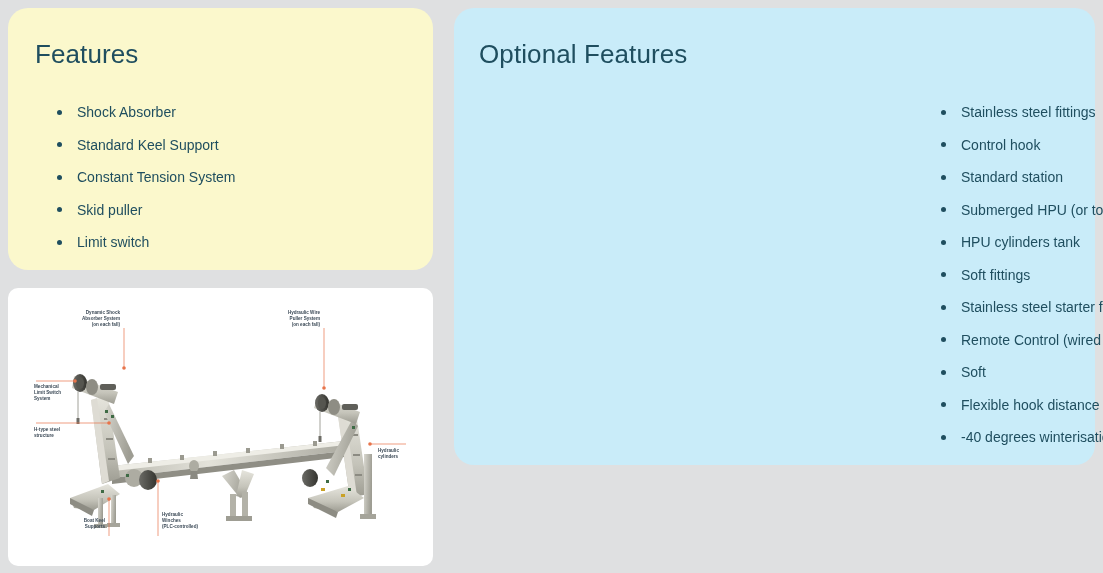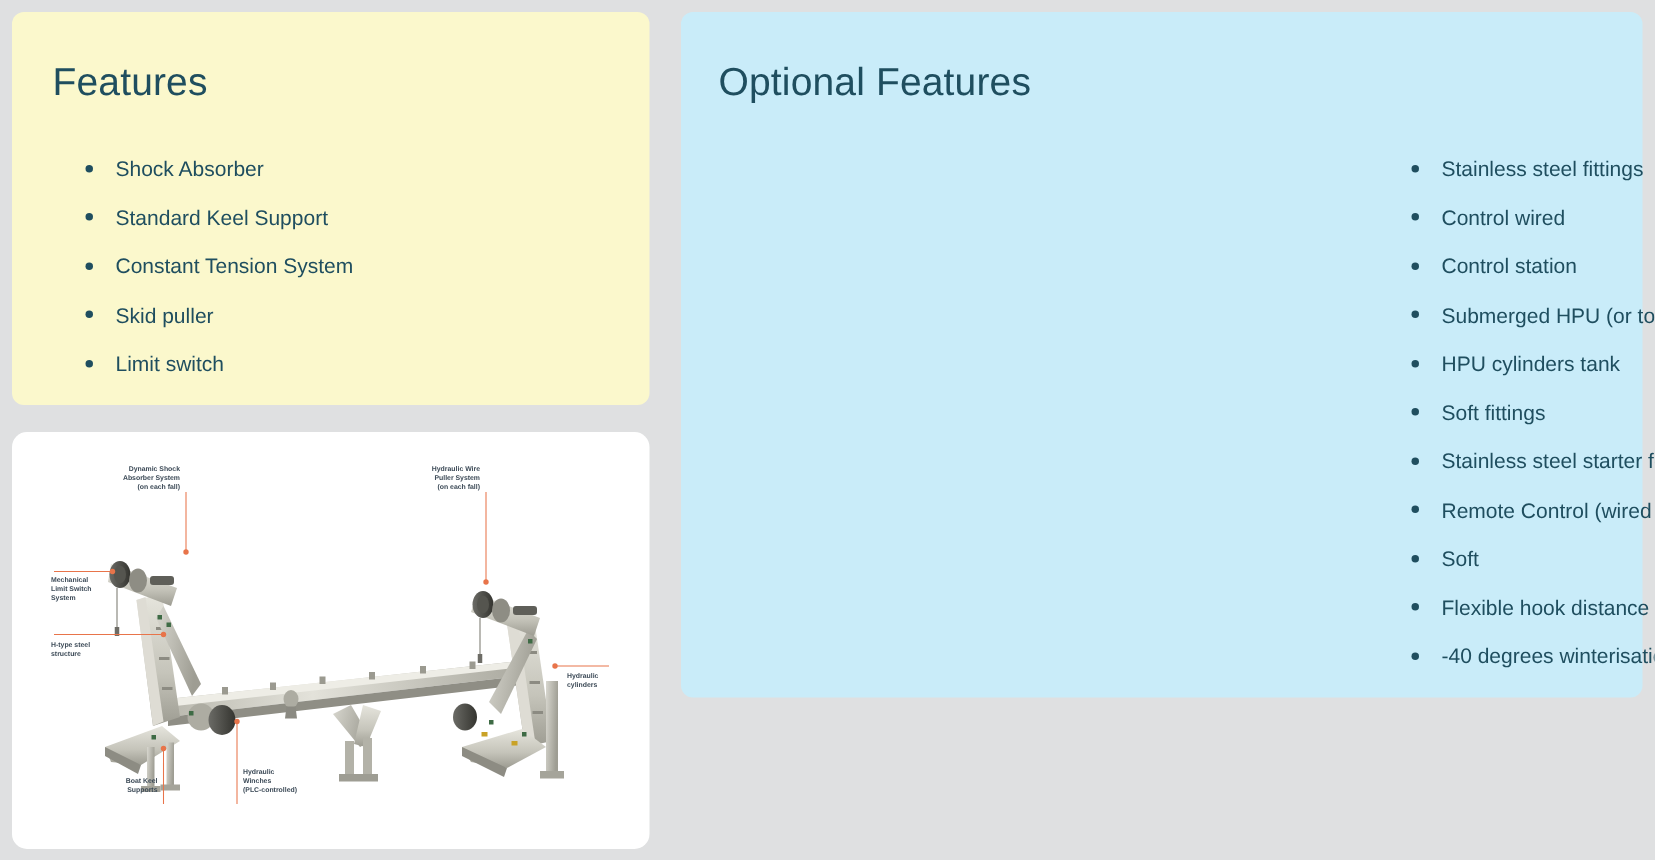--- a/index.html
+++ b/index.html
@@ -15,21 +15,21 @@
   #page {
     position: relative;
     width: 1103px;
     height: 573px;
     background: #dfe0e1;
   }
 
   
   .panel {
     position: absolute;
-    border-radius: 8px;
+    border-radius: 20px;
   }
 
   #features-panel {
     left: 8px;
     top: 8px;
     width: 425px;
     height: 262px;
     background: #fbf8cc;
   }
 
@@ -122,22 +122,22 @@
       <li><span class="bullet"></span><span>Constant Tension System</span></li>
       <li><span class="bullet"></span><span>Skid puller</span></li>
       <li><span class="bullet"></span><span>Limit switch</span></li>
     </ul>
   </section>
 
   <section class="panel" id="optional-panel">
     <h2 class="panel-title">Optional Features</h2>
     <ul class="feature-list" id="optional-list">
       <li><span class="bullet"></span><span>Stainless steel fittings</span></li>
-      <li><span class="bullet"></span><span>Control wired</span></li>
-      <li><span class="bullet"></span><span>Control station</span></li>
+      <li><span class="bullet"></span><span>Control hook</span></li>
+      <li><span class="bullet"></span><span>Standard station</span></li>
       <li><span class="bullet"></span><span>Submerged HPU (or top mounted for outdoor placement)</span></li>
       <li><span class="bullet"></span><span>HPU cylinders tank</span></li>
       <li><span class="bullet"></span><span>Soft fittings</span></li>
       <li><span class="bullet"></span><span>Stainless steel starter for outdoor placement</span></li>
       <li><span class="bullet"></span><span>Remote Control (wired or wireless)</span></li>
       <li><span class="bullet"></span><span>Soft</span></li>
       <li><span class="bullet"></span><span>Flexible hook distance</span></li>
       <li><span class="bullet"></span><span>-40 degrees winterisation</span></li>
     </ul>
   </section>

